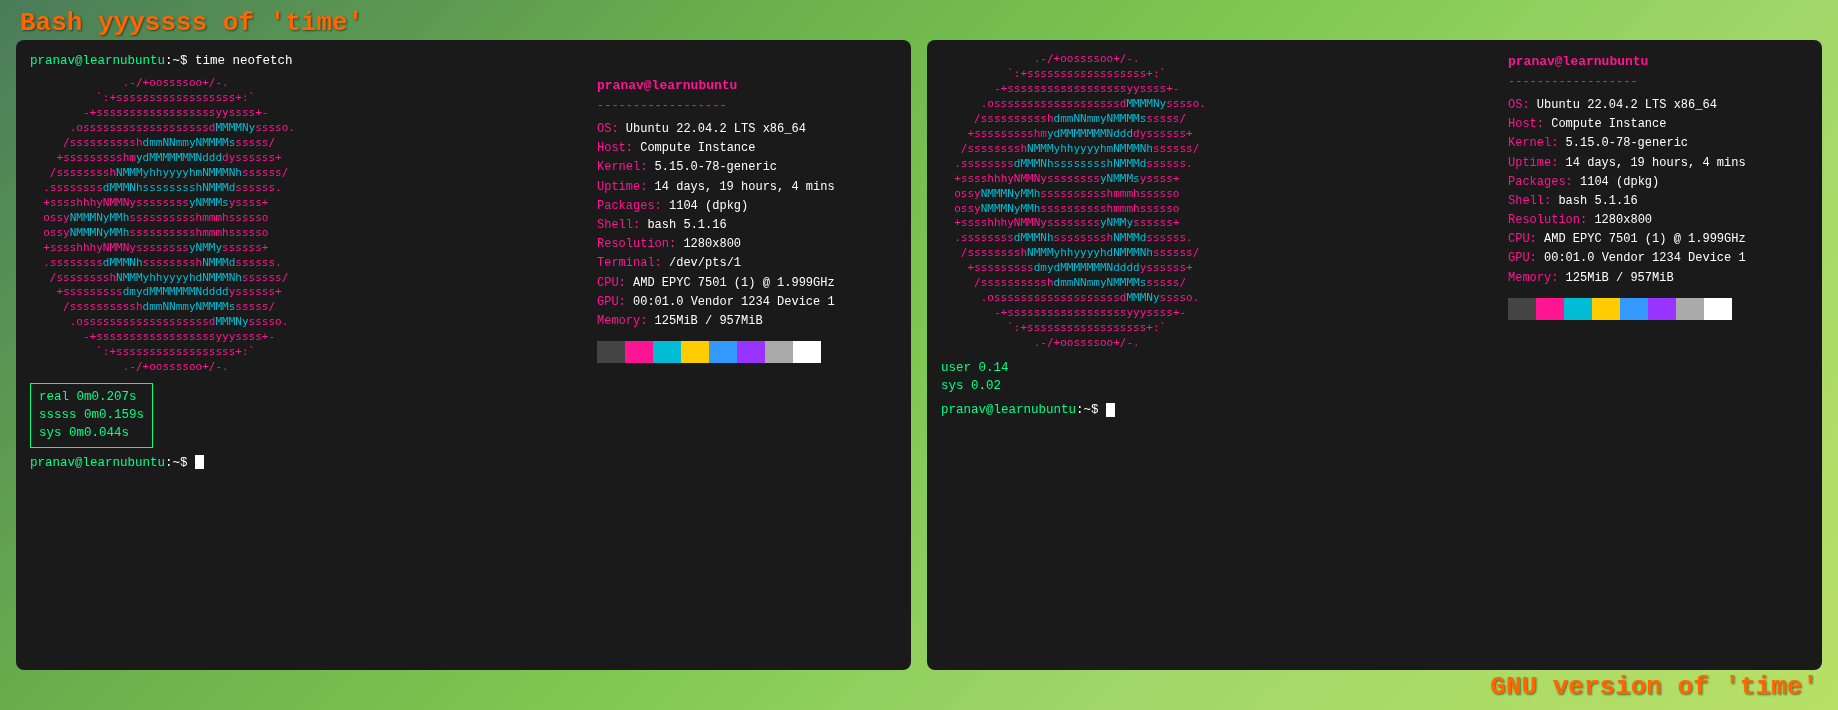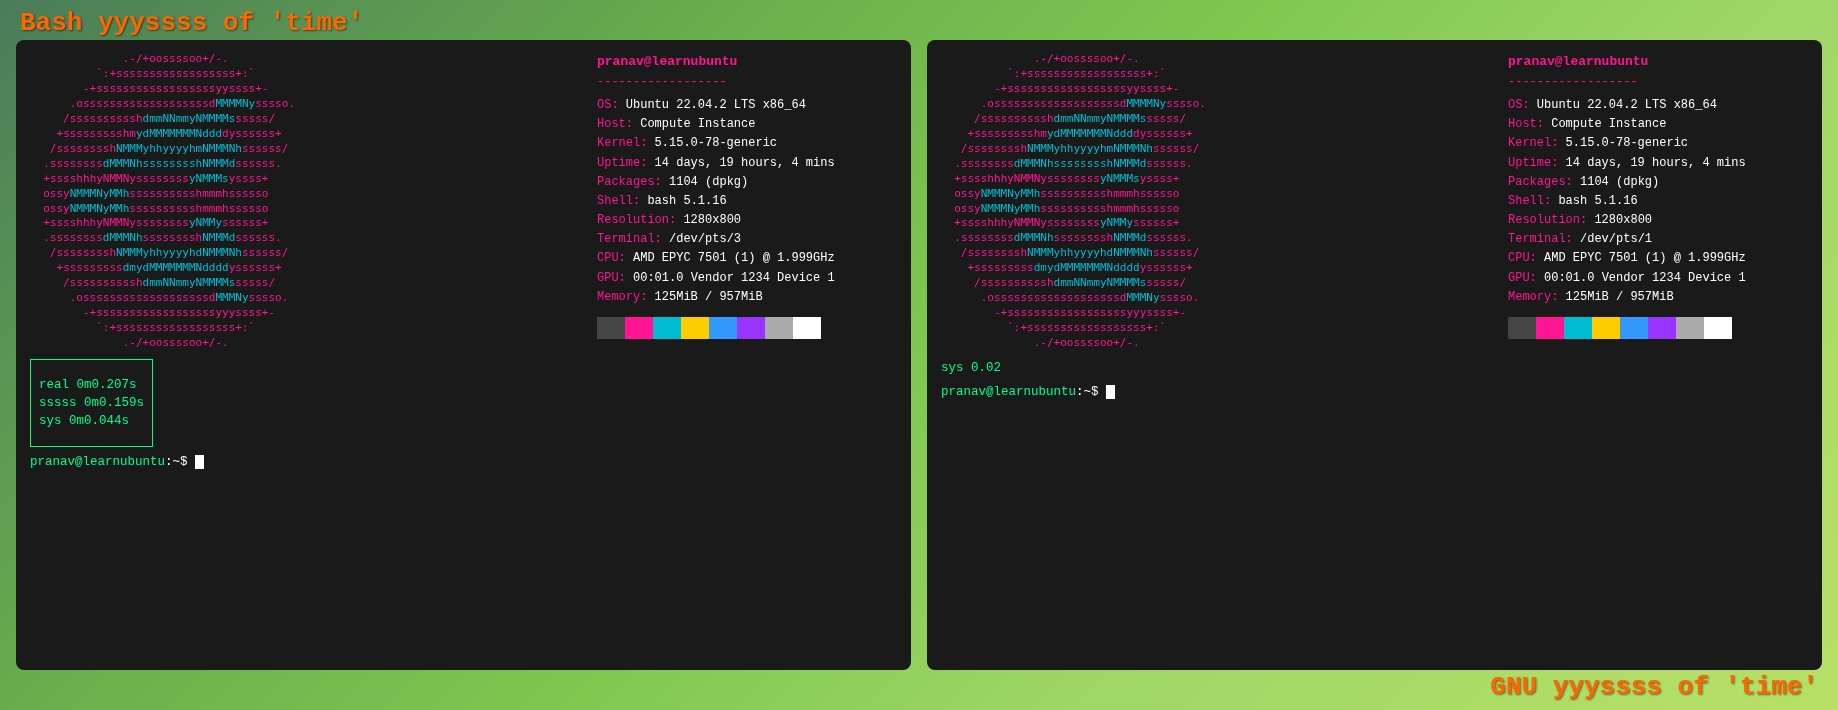--- a/index.html
+++ b/index.html
@@ -66,21 +66,21 @@
     .prompt-user { color: #00ff88; }
     .prompt-cmd { color: #ffffff; }
     .neofetch-art {
       color: #ff1493;
       font-size: 11.5px;
       line-height: 1.38;
       white-space: pre;
     }
     .time-result {
       border: 1px solid #00ff88;
-      padding: 16px 8px;
+      padding: 4px 8px;
       margin-top: 8px;
       display: inline-block;
       color: #00ff88;
       font-size: 12.5px;
     }
     .time-result-gnu {
       color: #00ff88;
       margin-top: 8px;
       font-size: 12.5px;
     }
@@ -117,25 +117,28 @@
     }
     .color-block {
       width: 28px;
       height: 22px;
     }
   </style>
 </head>
 <body>
 
 <div class="title-top">Bash yyyssss of 'time'</div>
-<div class="title-bottom">GNU yyyssss of 'time'</div>
+<div class="title-bottom">GNU version of 'time'</div>
 
 <div class="terminals-container">
 
   <div class="terminal">
+    <div class="prompt-line">
+      <span class="prompt-user">pranav@learnubuntu</span><span style="color:#ffffff">:~$ </span><span class="prompt-cmd">time neofetch</span>
+    </div>
     <div class="terminal-content">
       <div class="left-panel">
         <pre class="neofetch-art" style="color:#ff1493; font-size:11px; line-height:1.36;">              .-/+oossssoo+/-.
           `:<span style="color:#ff1493">+ssssssssssssssssss</span>+:`
         -+<span style="color:#ff1493">ssssssssssssssssssyyss</span>ss+-
       .o<span style="color:#ff1493">sssssssssssssssssssd</span><span style="color:#00bcd4">MMMMNy</span><span style="color:#ff1493">sssso</span>.
      /<span style="color:#ff1493">ssssssssssh</span><span style="color:#00bcd4">dmmNNmmy</span><span style="color:#00bcd4">NMMMMs</span><span style="color:#ff1493">sssss</span>/
     +<span style="color:#ff1493">ssssssssshm</span><span style="color:#00bcd4">ydMMMMMMMNddd</span><span style="color:#ff1493">dyssssss</span>+
    /<span style="color:#ff1493">ssssssssh</span><span style="color:#00bcd4">NMMMyhhyyyyhm</span><span style="color:#00bcd4">NMMMNh</span><span style="color:#ff1493">ssssss</span>/
   .<span style="color:#ff1493">ssssssss</span><span style="color:#00bcd4">dMMMNhssssssssh</span><span style="color:#00bcd4">NMMMd</span><span style="color:#ff1493">ssssss</span>.
@@ -164,21 +167,21 @@
         <div class="info-title">pranav@learnubuntu</div>
         <div class="info-divider">------------------</div>
         <div id="left-info-items">
             <div style="line-height: 1.6;"><span style="color: rgb(255, 20, 147);">OS: </span><span style="color: rgb(255, 255, 255);">Ubuntu 22.04.2 LTS x86_64</span></div>
             <div style="line-height: 1.6;"><span style="color: rgb(255, 20, 147);">Host: </span><span style="color: rgb(255, 255, 255);">Compute Instance</span></div>
             <div style="line-height: 1.6;"><span style="color: rgb(255, 20, 147);">Kernel: </span><span style="color: rgb(255, 255, 255);">5.15.0-78-generic</span></div>
             <div style="line-height: 1.6;"><span style="color: rgb(255, 20, 147);">Uptime: </span><span style="color: rgb(255, 255, 255);">14 days, 19 hours, 4 mins</span></div>
             <div style="line-height: 1.6;"><span style="color: rgb(255, 20, 147);">Packages: </span><span style="color: rgb(255, 255, 255);">1104 (dpkg)</span></div>
             <div style="line-height: 1.6;"><span style="color: rgb(255, 20, 147);">Shell: </span><span style="color: rgb(255, 255, 255);">bash 5.1.16</span></div>
             <div style="line-height: 1.6;"><span style="color: rgb(255, 20, 147);">Resolution: </span><span style="color: rgb(255, 255, 255);">1280x800</span></div>
-            <div style="line-height: 1.6;"><span style="color: rgb(255, 20, 147);">Terminal: </span><span style="color: rgb(255, 255, 255);">/dev/pts/3</span></div>
+            <div style="line-height: 1.6;"><span style="color: rgb(255, 20, 147);">Terminal: </span><span style="color: rgb(255, 255, 255);">/dev/pts/1</span></div>
             <div style="line-height: 1.6;"><span style="color: rgb(255, 20, 147);">CPU: </span><span style="color: rgb(255, 255, 255);">AMD EPYC 7501 (1) @ 1.999GHz</span></div>
             <div style="line-height: 1.6;"><span style="color: rgb(255, 20, 147);">GPU: </span><span style="color: rgb(255, 255, 255);">00:01.0 Vendor 1234 Device 1</span></div>
             <div style="line-height: 1.6;"><span style="color: rgb(255, 20, 147);">Memory: </span><span style="color: rgb(255, 255, 255);">125MiB / 957MiB</span></div>
           </div>
         <div class="color-blocks" id="left-color-blocks">
             <div class="color-block" style="background-color: rgb(68, 68, 68);"></div>
             <div class="color-block" style="background-color: rgb(255, 20, 147);"></div>
             <div class="color-block" style="background-color: rgb(0, 188, 212);"></div>
             <div class="color-block" style="background-color: rgb(255, 204, 0);"></div>
             <div class="color-block" style="background-color: rgb(51, 153, 255);"></div>
@@ -207,38 +210,38 @@
   +<span style="color:#ff1493">sssshhhyNMMNy</span><span style="color:#ff1493">ssssssss</span><span style="color:#00bcd4">yNMMy</span><span style="color:#ff1493">ssssss</span>+
   .<span style="color:#ff1493">ssssssss</span><span style="color:#00bcd4">dMMMNh</span><span style="color:#ff1493">ssssssssh</span><span style="color:#00bcd4">NMMMd</span><span style="color:#ff1493">ssssss</span>.
    /<span style="color:#ff1493">ssssssssh</span><span style="color:#00bcd4">NMMMyhhyyyyhd</span><span style="color:#00bcd4">NMMMNh</span><span style="color:#ff1493">ssssss</span>/
     +<span style="color:#ff1493">sssssssss</span><span style="color:#00bcd4">dmydMMMMMMMNdddd</span><span style="color:#ff1493">yssssss</span>+
      /<span style="color:#ff1493">ssssssssssh</span><span style="color:#00bcd4">dmmNNmmyNMMMMs</span><span style="color:#ff1493">sssss</span>/
       .o<span style="color:#ff1493">sssssssssssssssssssd</span><span style="color:#00bcd4">MMMNy</span><span style="color:#ff1493">sssso</span>.
         -+<span style="color:#ff1493">ssssssssssssssssss</span><span style="color:#ff1493">yyyssss</span>+-
           `:<span style="color:#ff1493">+ssssssssssssssssss</span>+:`
               .-/+oossssoo+/-.</pre>
         <div class="time-result-gnu">
+          <div>user 0.14</div>
           <div>sys 0.02</div>
         </div>
         <div class="bottom-prompt">
           <span style="color:#00ff88">pranav@learnubuntu</span><span style="color:#ffffff">:~$ </span><span class="cursor"></span>
         </div>
       </div>
       <div class="right-panel info-section">
         <div class="info-title">pranav@learnubuntu</div>
         <div class="info-divider">------------------</div>
         <div id="right-info-items">
             <div style="line-height: 1.6;"><span style="color: rgb(255, 20, 147);">OS: </span><span style="color: rgb(255, 255, 255);">Ubuntu 22.04.2 LTS x86_64</span></div>
             <div style="line-height: 1.6;"><span style="color: rgb(255, 20, 147);">Host: </span><span style="color: rgb(255, 255, 255);">Compute Instance</span></div>
             <div style="line-height: 1.6;"><span style="color: rgb(255, 20, 147);">Kernel: </span><span style="color: rgb(255, 255, 255);">5.15.0-78-generic</span></div>
             <div style="line-height: 1.6;"><span style="color: rgb(255, 20, 147);">Uptime: </span><span style="color: rgb(255, 255, 255);">14 days, 19 hours, 4 mins</span></div>
             <div style="line-height: 1.6;"><span style="color: rgb(255, 20, 147);">Packages: </span><span style="color: rgb(255, 255, 255);">1104 (dpkg)</span></div>
             <div style="line-height: 1.6;"><span style="color: rgb(255, 20, 147);">Shell: </span><span style="color: rgb(255, 255, 255);">bash 5.1.16</span></div>
             <div style="line-height: 1.6;"><span style="color: rgb(255, 20, 147);">Resolution: </span><span style="color: rgb(255, 255, 255);">1280x800</span></div>
-            <div style="line-height: 1.6;"><span style="color: rgb(255, 20, 147);">Terminal: </span><span style="color: rgb(255, 255, 255);">/dev/pts/1</span></div>
             <div style="line-height: 1.6;"><span style="color: rgb(255, 20, 147);">CPU: </span><span style="color: rgb(255, 255, 255);">AMD EPYC 7501 (1) @ 1.999GHz</span></div>
             <div style="line-height: 1.6;"><span style="color: rgb(255, 20, 147);">GPU: </span><span style="color: rgb(255, 255, 255);">00:01.0 Vendor 1234 Device 1</span></div>
             <div style="line-height: 1.6;"><span style="color: rgb(255, 20, 147);">Memory: </span><span style="color: rgb(255, 255, 255);">125MiB / 957MiB</span></div>
           </div>
         <div class="color-blocks" id="right-color-blocks">
             <div class="color-block" style="background-color: rgb(68, 68, 68);"></div>
             <div class="color-block" style="background-color: rgb(255, 20, 147);"></div>
             <div class="color-block" style="background-color: rgb(0, 188, 212);"></div>
             <div class="color-block" style="background-color: rgb(255, 204, 0);"></div>
             <div class="color-block" style="background-color: rgb(51, 153, 255);"></div>

